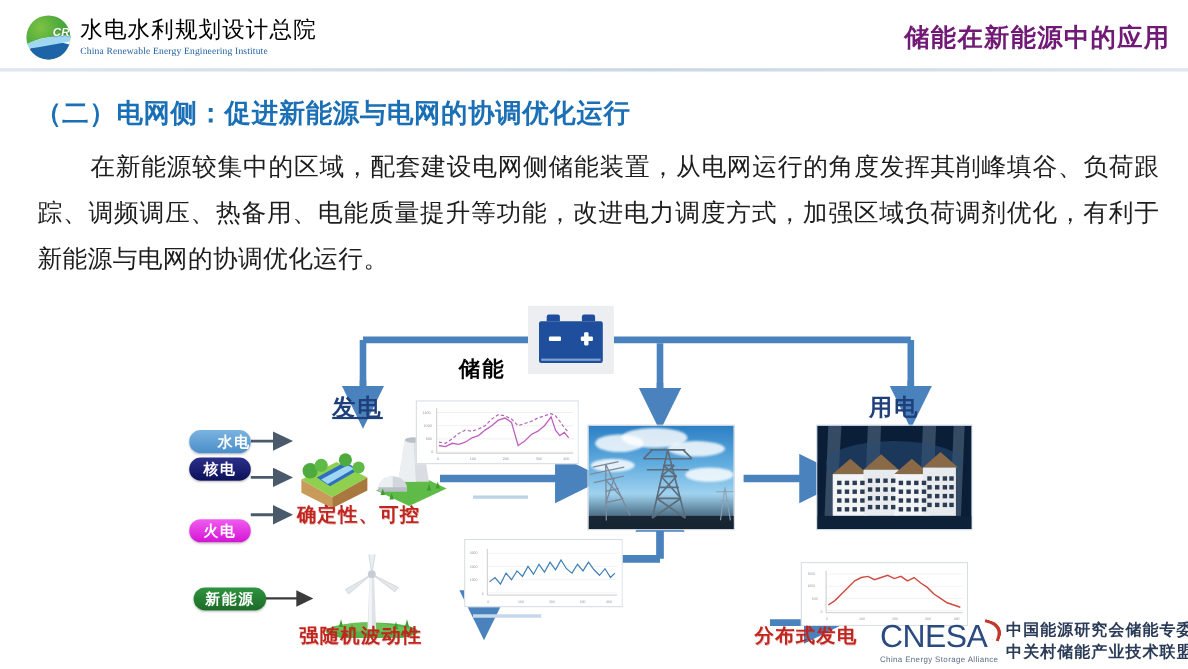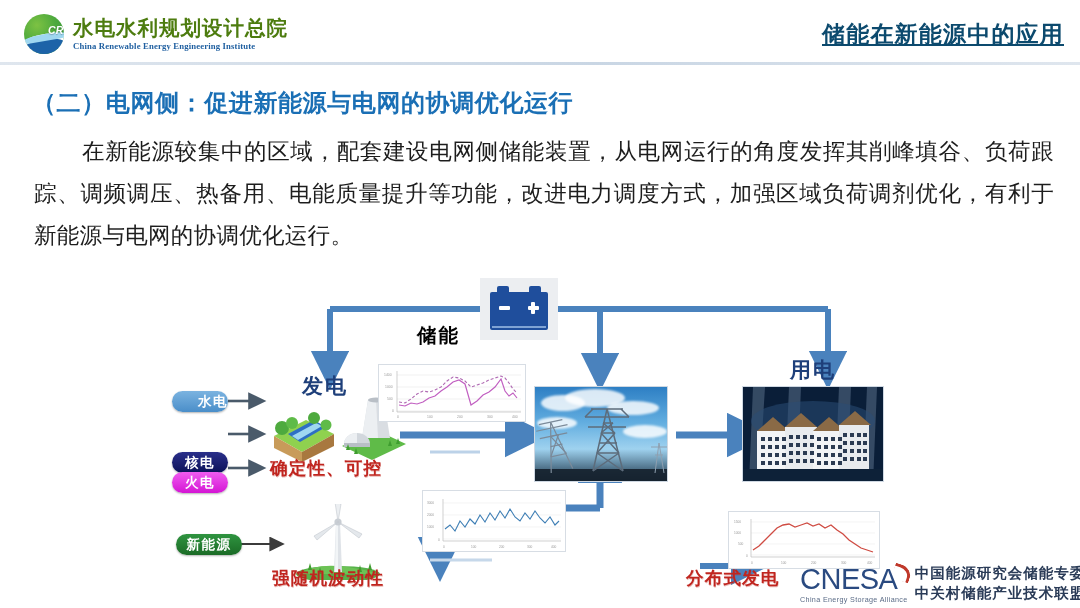--- a/index.html
+++ b/index.html
@@ -68,45 +68,44 @@
     font-weight: bold;
     font-size: 10.5px;
     letter-spacing: 0.2px;
     color: #ffffff;
     text-align: right;
     z-index: 3;
     text-shadow: 0 1px 1px rgba(0,0,0,.25);
   }
   .logo-text .cn {
     font-family: "Liberation Sans", sans-serif;
-    font-weight: bold;
+    font-weight: normal;
     font-size: 20.5px;
     letter-spacing: 1px;
-    color: #4d7c0f;
+    color: #000000;
     line-height: 1.12;
     white-space: nowrap;
   }
   .logo-text .en {
     font-family: "Liberation Serif", serif;
-    font-weight: bold;
+    font-weight: normal;
     font-size: 8.7px;
     letter-spacing: 0.15px;
     color: #1f5fa0;
     white-space: nowrap;
     margin-top: 1px;
   }
   .header-title {
     position: absolute;
     right: 16px; top: 19px;
     font-size: 23px;
     font-weight: bold;
-    color: #0c4a6e;
+    color: #701a75;
     letter-spacing: 1.2px;
     white-space: nowrap;
-    text-decoration: underline;
   }
 
   
   .section-heading {
     position: absolute;
     left: 32px; top: 87px;
     font-size: 24px;
     font-weight: bold;
     color: #1a6fb5;
     letter-spacing: 0.6px;
@@ -379,26 +378,26 @@
       <div class="term l"></div>
       <div class="term r"></div>
       <div class="minus"></div>
       <div class="plus-h"></div>
       <div class="plus-v"></div>
       <div class="base"></div>
     </div>
   </div>
   <div class="chunengn-label">储能</div>
 
-  <div class="stage-label" style="left:302px; top:104px;">发电</div>
+  <div class="stage-label" style="left:302px; top:88px;text-decoration:underline;">发电</div>
   <div class="stage-label" style="left:562px; top:88px;margin-top:40px;">输配电</div>
   <div class="stage-label" style="left:790px; top:88px;">用电</div>
 
   <div class="pill" style="left:172px; top:123px; background:linear-gradient(to bottom,#7bb3e0,#4a8ec9);text-align:right;">水电</div>
-  <div class="pill" style="left:172px; top:148px; background:linear-gradient(to bottom,#2a2f8a,#0c1159);margin-top:36px;">核电</div>
+  <div class="pill" style="left:172px; top:148px; background:linear-gradient(to bottom,#2a2f8a,#0c1159);">核电</div>
   <div class="pill" style="left:172px; top:204px; background:linear-gradient(to bottom,#f05cf0,#d415d4);">火电</div>
   <div class="pill" style="left:176px; top:266px; width:66px; background:linear-gradient(to bottom,#2f9440,#1b6b26);">新能源</div>
 
   <div class="illus" style="left:268px; top:126px; width:140px; height:70px;">
     <svg width="140" height="70" viewBox="0 0 140 70">
 
       <g>
         <polygon points="6,42 38,26 66,40 34,58" fill="#8fd14f"></polygon>
         <polygon points="6,42 6,54 34,68 34,58" fill="#c89b5a"></polygon>
         <polygon points="34,58 66,40 66,52 34,68" fill="#a8783f"></polygon>

